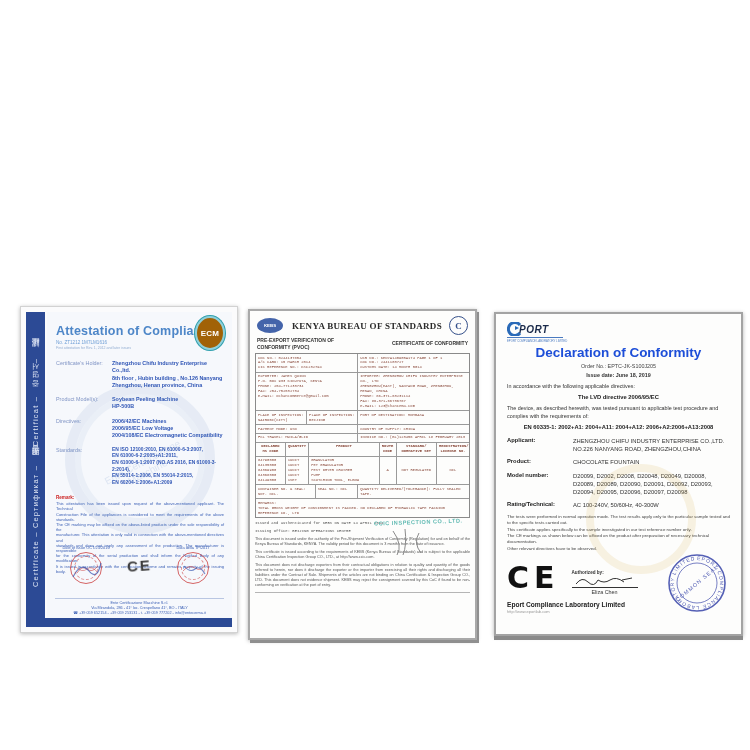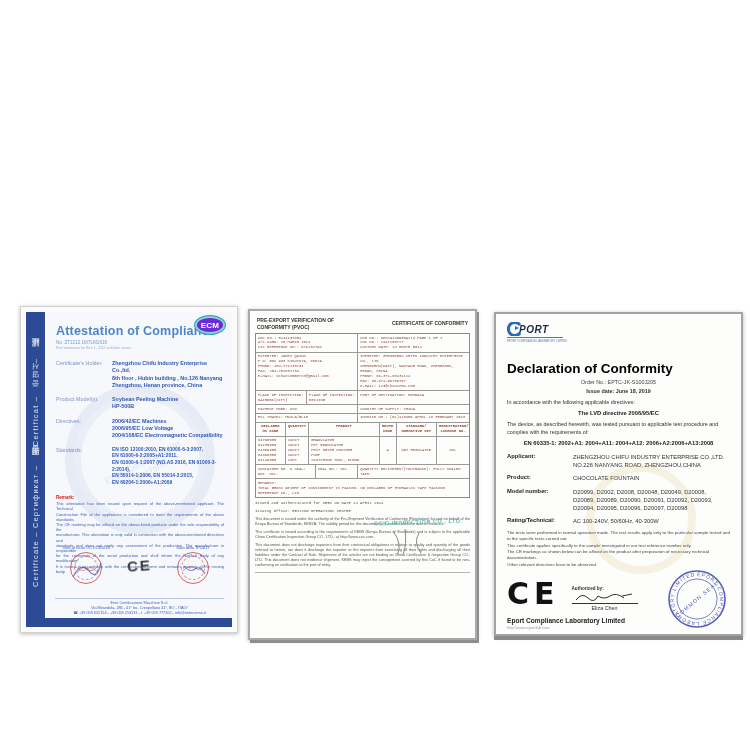--- a/index.html
+++ b/index.html
@@ -25,22 +25,22 @@
   .lc-content { position:absolute; left:26px; top:5px; right:5px; bottom:14px; background:#f6f8fc; overflow:hidden; }
   .lc-watermark { position:absolute; left:50%; top:48%; width:150px; height:150px; transform:translate(-50%,-50%);
                   border-radius:50%; border:10px solid rgba(90,130,190,.10);
                   box-shadow:inset 0 0 0 6px rgba(90,130,190,.07); pointer-events:none; }
   .lc-watermark em { position:absolute; left:10px; top:62px; width:120px; text-align:center;
                      transform:rotate(-28deg); font-style:normal; font-size:10px; color:rgba(90,130,190,.16); }
   .lc-head { padding:12px 8px 0 9px; position:relative; }
   .lc-title { color:#4d86c8; font-size:12.5px; font-weight:600; letter-spacing:.2px; }
   .lc-no { color:#6f9fd6; font-size:4.6px; margin-top:2px; }
   .lc-sub { color:#93aed2; font-size:3.5px; margin-top:1px; }
-  .ecm-logo { position:absolute; right:7px; top:4px; width:30px; height:18px; border-radius:50%;
-              background:#6d28d9; border:2px solid #8fd0da; box-shadow:0 0 0 1px #2f9fae;
+  .ecm-logo { position:absolute; right:7px; top:4px; width:30px; height:34px; border-radius:50%;
+              background:#a16207; border:2px solid #8fd0da; box-shadow:0 0 0 1px #2f9fae;
               display:flex; align-items:center; justify-content:center; }
   .ecm-logo b { color:#ffffff; font-size:8px; letter-spacing:.3px; }
   .lc-fields { padding:10px 8px 0 9px; }
   .lc-row { display:flex; margin-bottom:7px; }
   .lc-label { width:56px; flex:none; color:#8195c5; font-size:5.4px; line-height:1.35; }
   .lc-value { color:#2f55b5; font-weight:700; font-size:5.4px; line-height:1.35; }
   .lc-value.small { font-size:4.9px; }
   .lc-remark { padding:2px 8px 0 9px; font-size:4px; line-height:1.3; color:#3a5fb5; text-align:justify; }
   .lc-remark .red { color:#cc2222; font-weight:700; font-size:4.6px; }
   .lc-stamps { position:absolute; left:8px; right:8px; bottom:34px; display:flex;
@@ -88,21 +88,21 @@
 
   
   .sheet.right { left:494px; top:312px; width:249px; height:324px; border:2px solid #a3a3a3;
                  box-shadow:0 4px 0 #8a8a8a, 0 1px 4px rgba(0,0,0,.3); padding:8px 11px 6px 11px; }
   .rc-watermark { position:absolute; left:90px; bottom:60px; width:110px; height:110px; border-radius:50%;
                   border:8px solid rgba(220,180,90,.16); pointer-events:none; }
   .eport-logo { display:flex; flex-direction:column; width:56px; }
   .eport-row { display:flex; align-items:center; }
   .eport-row b { font-size:10px; font-style:italic; color:#1a2a4a; letter-spacing:.5px; margin-left:-4px; }
   .eport-caption { font-size:2.8px; color:#4a7ac0; border-top:1px solid #4a7ac0; margin-top:1px; padding-top:.5px; white-space:nowrap; }
-  .rc-title { text-align:left; font-size:13.5px; font-weight:700; color:#000000; margin-top:18px; }
+  .rc-title { text-align:center; font-size:13.5px; font-weight:700; color:#1d4ed8; margin-top:2px; }
   .rc-order { text-align:center; font-size:5.4px; color:#444; margin-top:3px; }
   .rc-issue { text-align:center; font-size:5.4px; font-weight:700; color:#333; margin-top:3px; }
   .rc-p { font-size:5.4px; color:#333; line-height:1.4; margin-top:5px; }
   .rc-bold-center { text-align:center; font-size:5.8px; font-weight:700; color:#222; margin-top:4px; }
   .rc-fields { margin-top:7px; }
   .rc-frow { display:flex; margin-bottom:5px; }
   .rc-flabel { width:66px; flex:none; font-size:5.8px; font-weight:700; color:#222; }
   .rc-fvalue { font-size:5.8px; color:#333; line-height:1.4; }
   .rc-notes { margin-top:5px; }
   .rc-notes div { font-size:4.4px; color:#444; line-height:1.45; }
@@ -202,20 +202,27 @@
       </div>
       <div class="lc-footer">
           <div>Ente Certificazione Macchine S.r.l.</div>
           <div>Via Mirandola, 286 - 41° loc. Crespellano 41°, BO - ITALY</div>
           <div>☎ +39 059 652154 - +39 059 253131 - t. +39 059 777202 - info@entecerma.it</div>
         </div>
     </div>
   </div>
 
   <div class="sheet mid">
+    <div class="mc-header">
+      <div class="kebs-logo">KEBS</div>
+      <div class="mc-title">KENYA BUREAU OF STANDARDS</div>
+      <div class="ccic-logo">
+        <b>C</b>
+      </div>
+    </div>
     <div class="mc-headings">
       <div class="hl">
           <div>PRE-EXPORT VERIFICATION OF</div>
           <div>CONFORMITY (PVOC)</div>
         </div>
       <div class="hr">CERTIFICATE OF CONFORMITY</div>
     </div>
     <div class="mc-table">
       <div class="mc-tr">
         <div class="mc-td" style="width:48%">

